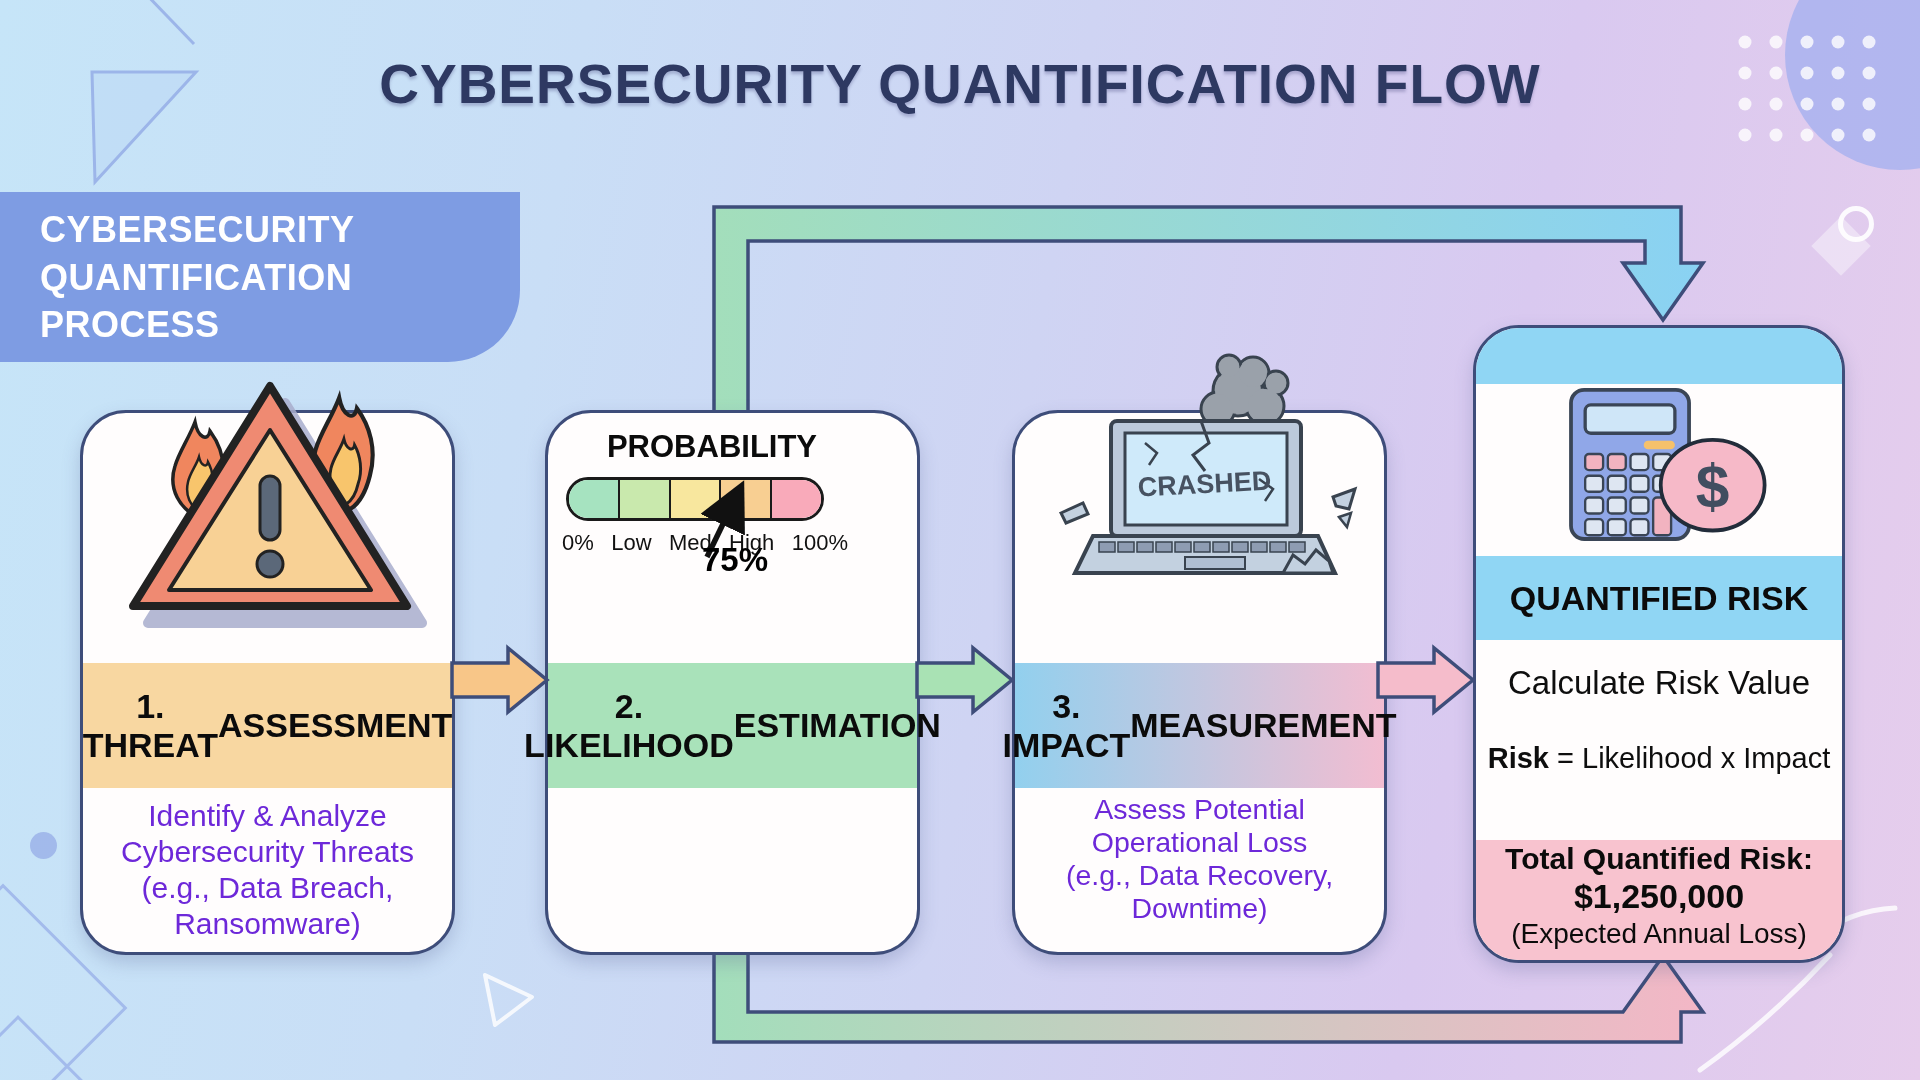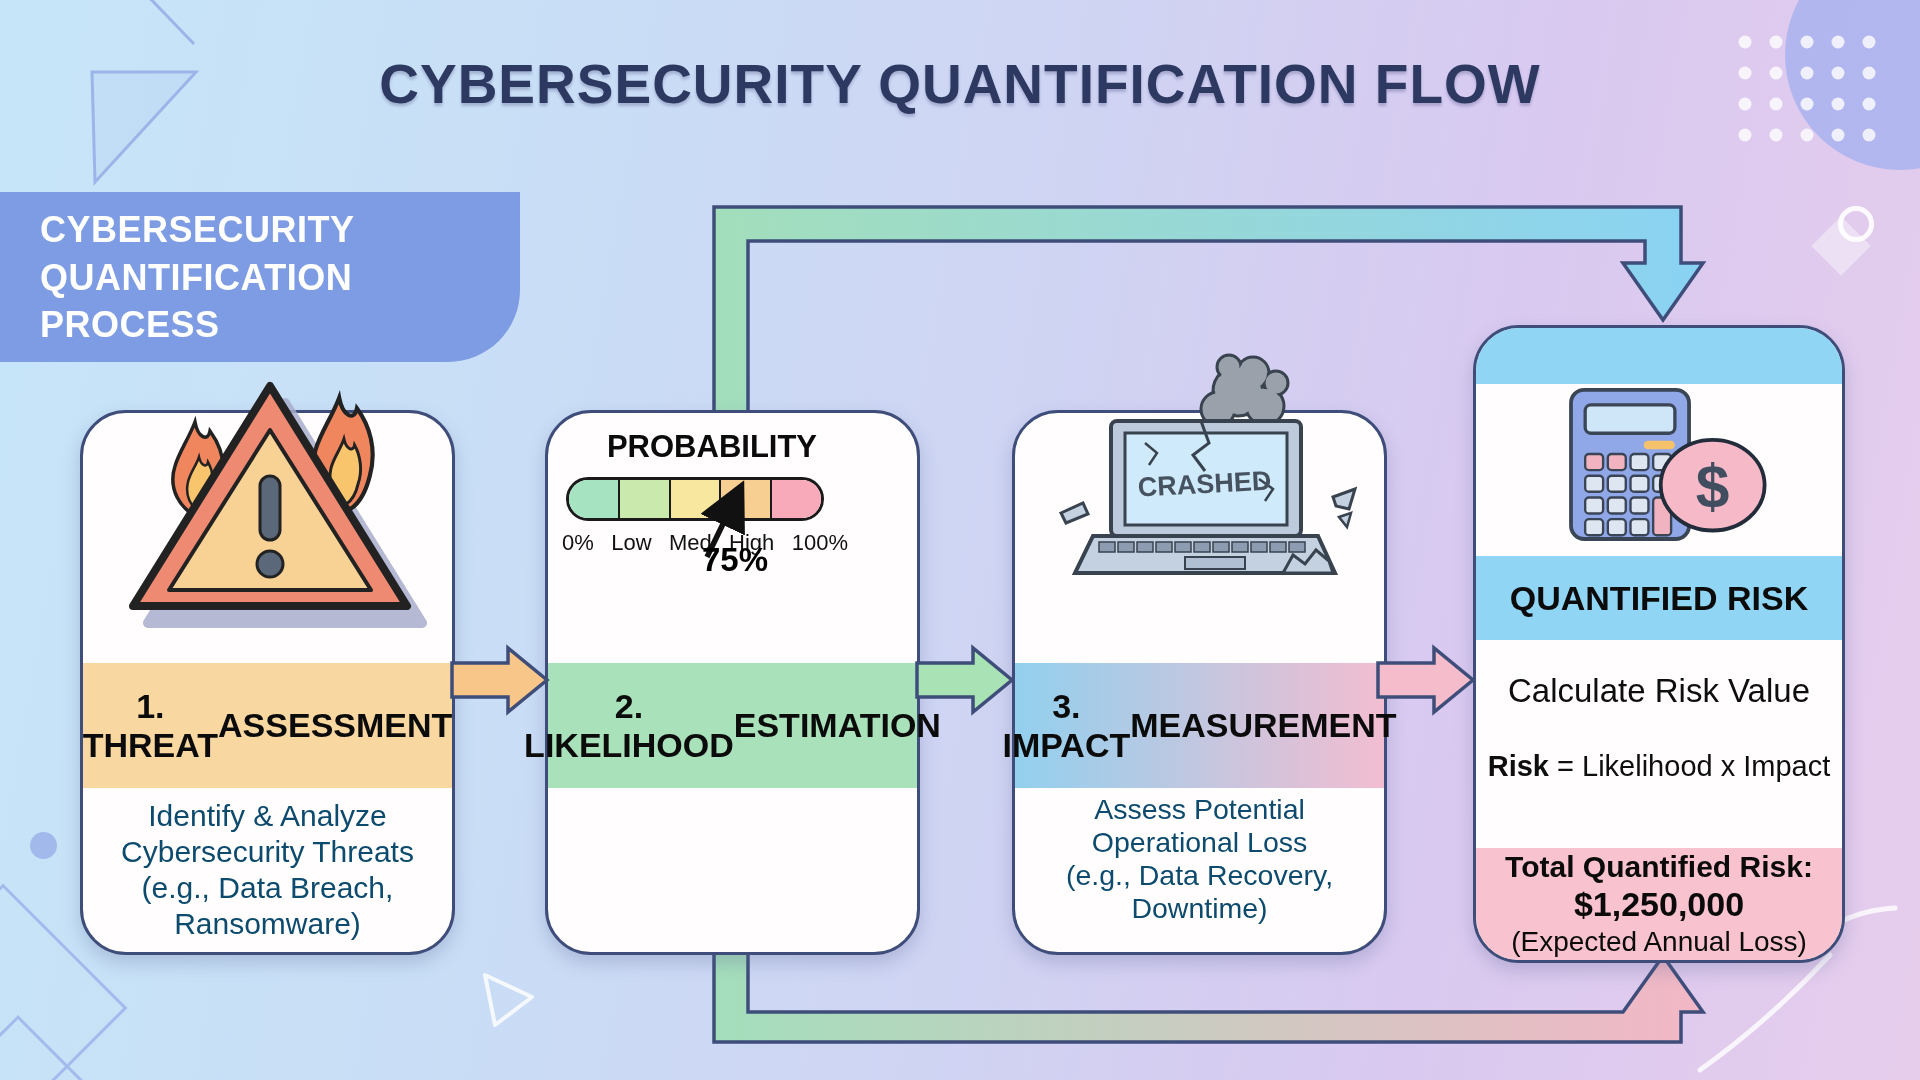--- a/index.html
+++ b/index.html
@@ -31,21 +31,21 @@
   .card3 { left:1012px; top:410px; width:375px; height:545px; }
   .card4 { left:1473px; top:325px; width:372px; height:638px; overflow:hidden; }
   .zone-icon { height:250px; position:relative; }
   .band {
     height:125px; display:flex; align-items:center; justify-content:center;
     font-weight:800; font-size:34px; line-height:1.14; color:#0b0b0b; text-align:center;
   }
   .band3 { background:linear-gradient(90deg,#92d0ee,#f2bdd1); }
   .desc {
     flex:1; padding-top:10px; font-size:30px; font-weight:500; line-height:1.2;
-    text-align:center; color:#0c4a6e;
+    text-align:center; color:#6d28d9;
   }
   .desc3 { font-size:28.5px; line-height:1.16; padding-top:5px; }
   .flow-arrow { position:absolute; top:644px; z-index:3; }
   
   .meter { position:absolute; left:14px; top:0; width:300px; }
   .meter-title { margin-top:16px; text-align:center; font-size:31px; font-weight:800; color:#0b0b0b; }
   .meter-bar {
     margin:12px 0 0 4px; width:252px; height:38px; display:flex;
     border:3px solid #1a1a1a; border-radius:22px; overflow:hidden; background:#fff;
   }
@@ -54,21 +54,21 @@
   .meter-labels { margin-top:9px; width:286px; display:flex; justify-content:space-between;
     font-size:22px; font-weight:500; color:#111; }
   .pointer-svg { position:absolute; left:145px; top:64px; }
   .pointer-value { position:absolute; left:132px; top:128px; width:110px; text-align:center;
     font-size:33px; font-weight:800; color:#000000; }
   
   .r-header { height:56px; }
   .r-icon { height:172px; position:relative; }
   .r-band { height:84px; display:flex; align-items:center; justify-content:center;
     font-size:34px; font-weight:700; color:#0b0b0b; }
-  .r-text { height:200px; text-align:center; color:#0e0e0e;margin-top:8px; }
+  .r-text { height:200px; text-align:center; color:#0e0e0e; }
   .r-line1 { margin-top:24px; font-size:33px; font-weight:500; }
   .r-formula { margin-top:40px; font-size:29px; font-weight:500; }
   .r-formula b { font-weight:800; }
   .r-footer { flex:1; text-align:center; padding-top:1px; color:#0b0b0b; line-height:1.18; }
   .rf1 { font-size:30px; font-weight:800; }
   .rf2 { font-size:34px; font-weight:800; }
   .rf3 { font-size:28px; font-weight:500; }
   .circle { border-radius:50%; }
 </style>
 </head>

